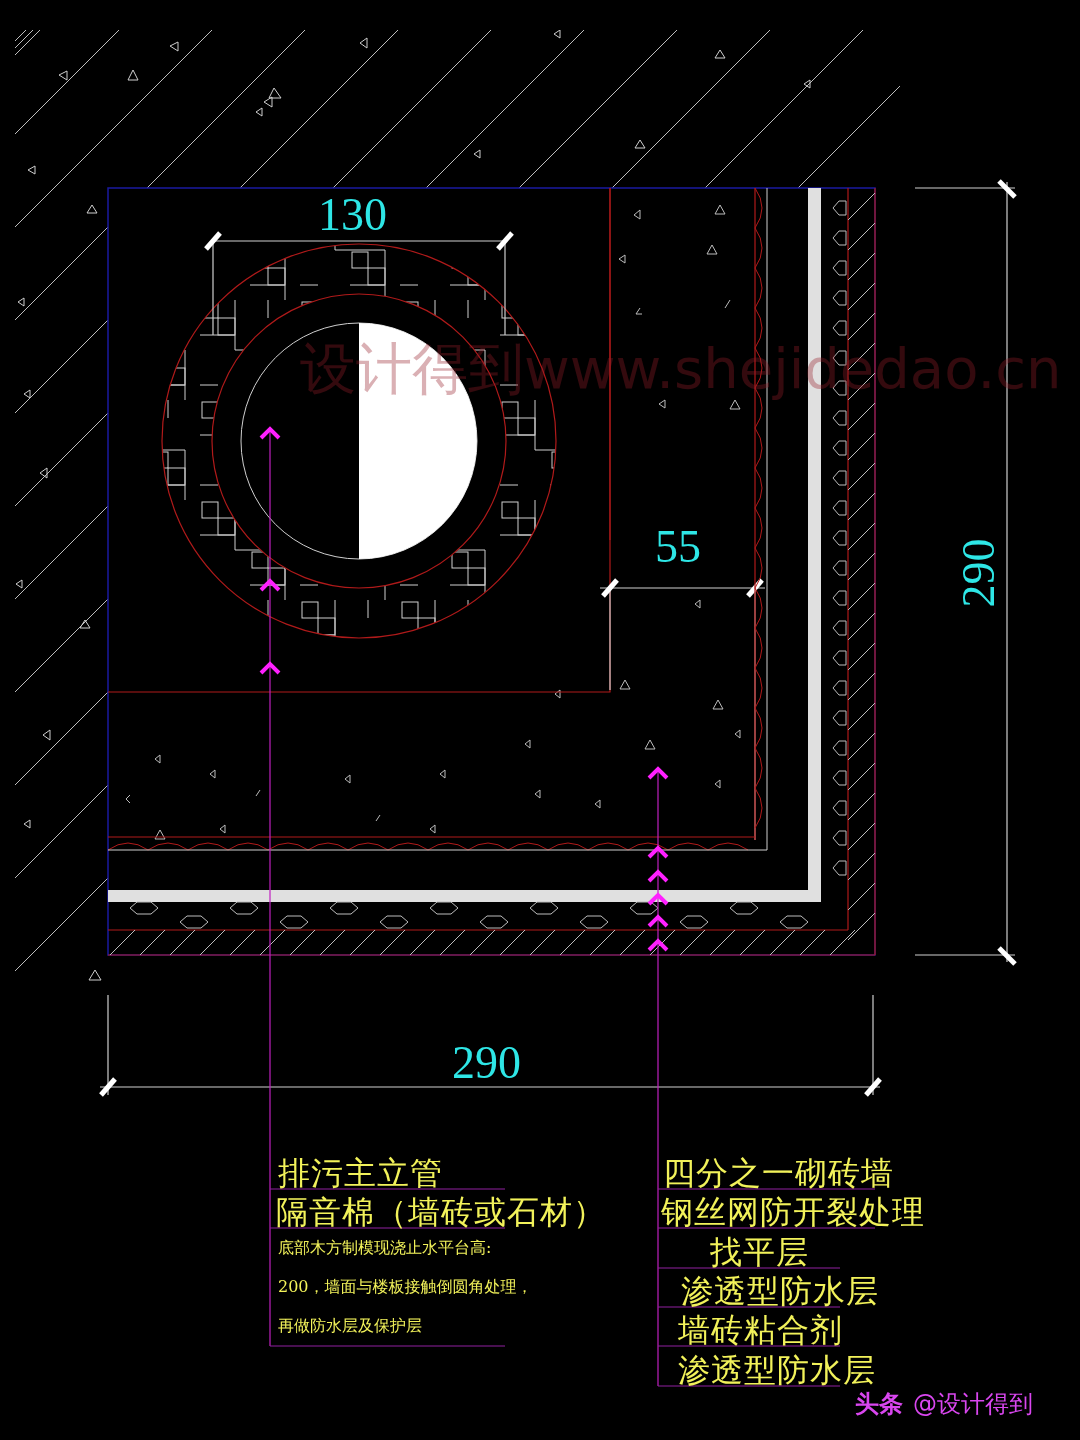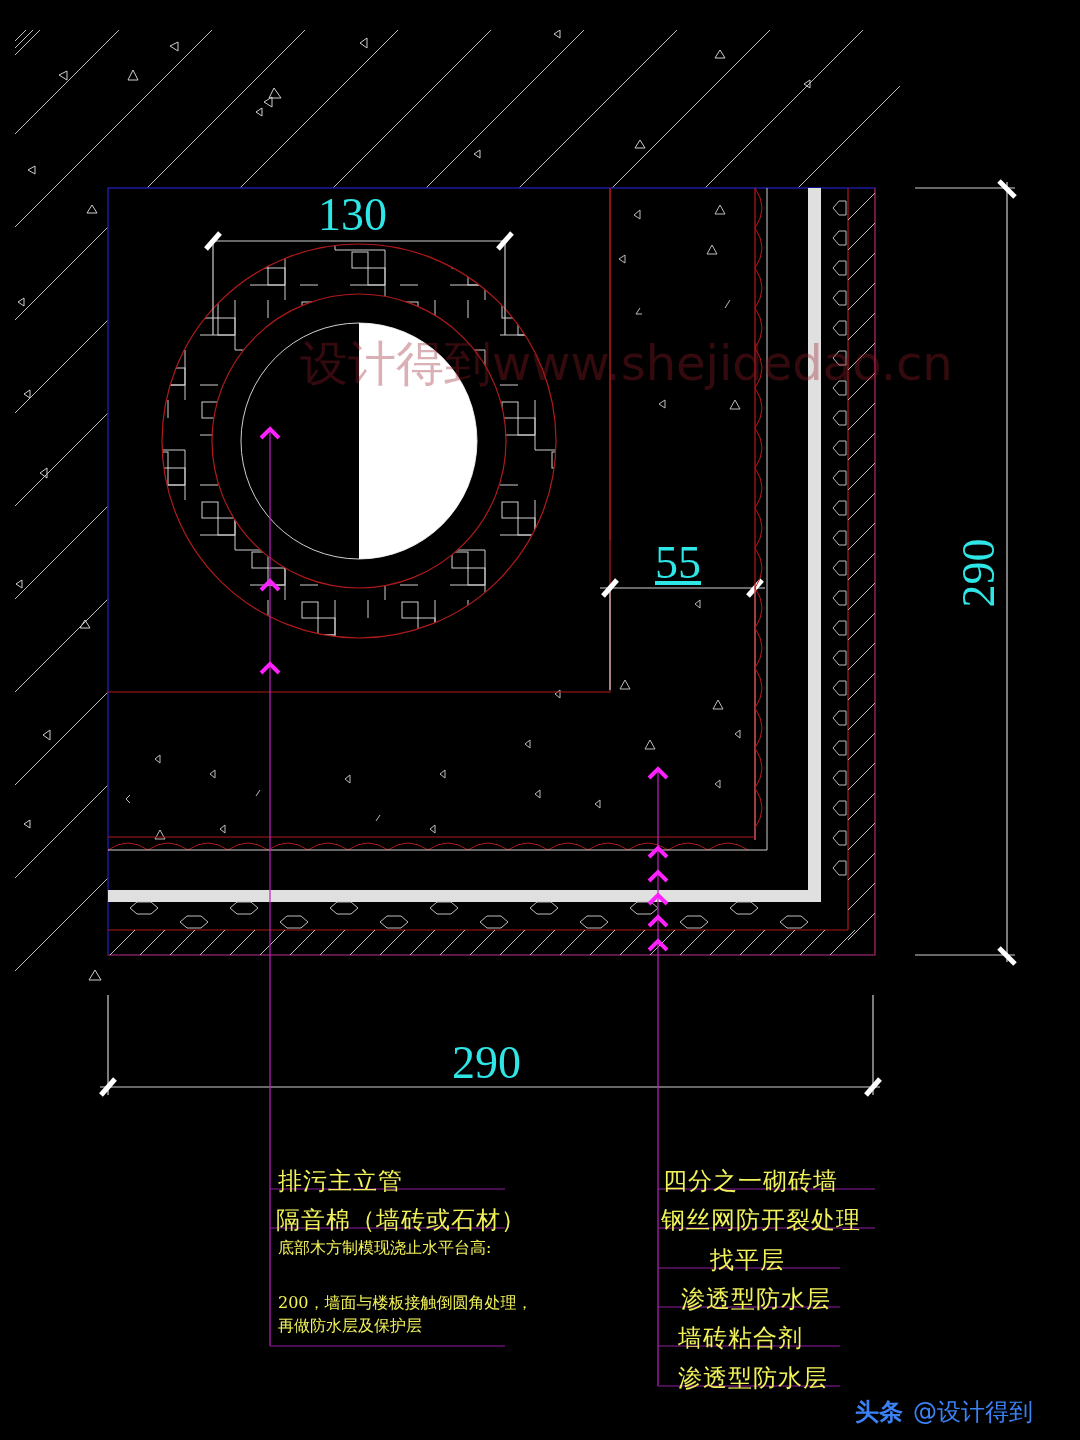--- a/index.html
+++ b/index.html
@@ -1,24 +1,24 @@
 <!DOCTYPE html>
 <html><head>
 <meta charset="utf-8">
 <style>
   html, body { margin: 0; padding: 0; background: #000; }
   body { width: 1080px; height: 1440px; position: relative; overflow: hidden; font-family: "DejaVu Serif", serif; }
   svg#drawing { position: absolute; left: 0; top: 0; }
   .label { position: absolute; color: #f2f25a; font-family: "DejaVu Serif", serif; white-space: nowrap; line-height: 1; }
-  .label.big { font-size: 24px; letter-spacing: 1px; margin-top: 12px; }
+  .label.big { font-size: 32px; letter-spacing: 1px; }
   .label.small { font-size: 16px; }
   .dim { position: absolute; color: #2ee6e6; font-family: "Liberation Serif", serif; font-size: 46px; line-height: 1; }
   .dim.vert { transform: rotate(-90deg); transform-origin: center center; }
-  .watermark { position: absolute; color: rgba(150,30,40,0.35); font-family: "DejaVu Sans", sans-serif; font-size: 48px; white-space: nowrap; }
-  .credit { position: absolute; color: #3b82f6; font-family: "DejaVu Sans", sans-serif; font-size: 24px; white-space: nowrap; margin-top: 8px; }
+  .watermark { position: absolute; color: rgba(150,30,40,0.35); font-family: "DejaVu Sans", sans-serif; font-size: 56px; white-space: nowrap; }
+  .credit { position: absolute; color: #d946ef; font-family: "DejaVu Sans", sans-serif; font-size: 24px; white-space: nowrap; }
   .credit b { font-weight: bold; margin-right: 10px; }
 </style>
 </head>
 <body>
 
 <svg id="drawing" width="1080" height="1440" viewBox="0 0 1080 1440" xmlns="http://www.w3.org/2000/svg">
   <defs>
     <clipPath id="clipConcrete">
       <path d="M15 30 H900 V188 H108 V985 H15 Z"></path>
     </clipPath>
@@ -306,28 +306,28 @@
       <line x1="658" y1="1307" x2="840" y2="1307"></line>
       <line x1="658" y1="1346" x2="840" y2="1346"></line>
       <line x1="658" y1="1386" x2="840" y2="1386"></line>
     </g>
   </g>
 </svg>
 
 <div class="watermark" style="left:300px; top:332px;">设计得到www.shejidedao.cn</div>
 
 <div class="dim" style="left:318px; top:192px;">130</div>
-<div class="dim" style="left:655px; top:540px;text-decoration:underline;">55</div>
+<div class="dim" style="left:655px; top:524px;">55</div>
 <div class="dim" style="left:452px; top:1040px;">290</div>
 <div class="dim vert" style="left:944px; top:550px;">290</div>
 
 <div class="label big" style="left:278px; top:1157px;">排污主立管</div>
 <div class="label big" style="left:276px; top:1196px;">隔音棉（墙砖或石材）</div>
 <div class="label small" style="left:278px; top:1240px;">底部木方制模现浇止水平台高:</div>
-<div class="label small" style="left:278px; top:1279px;margin-top:16px;">200，墙面与楼板接触倒圆角处理，</div>
+<div class="label small" style="left:278px; top:1279px;">200，墙面与楼板接触倒圆角处理，</div>
 <div class="label small" style="left:278px; top:1318px;">再做防水层及保护层</div>
 
 <div class="label big" style="left:663px; top:1157px;">四分之一砌砖墙</div>
 <div class="label big" style="left:661px; top:1196px;">钢丝网防开裂处理</div>
 <div class="label big" style="left:710px; top:1236px;">找平层</div>
 <div class="label big" style="left:681px; top:1275px;">渗透型防水层</div>
 <div class="label big" style="left:678px; top:1314px;">墙砖粘合剂</div>
 <div class="label big" style="left:678px; top:1354px;">渗透型防水层</div>
 
 <div class="credit" style="left:855px; top:1388px;">

